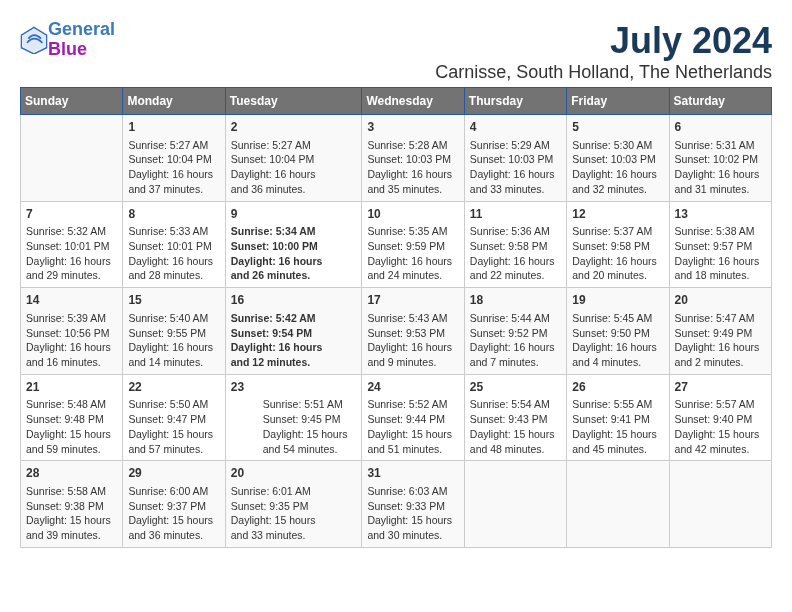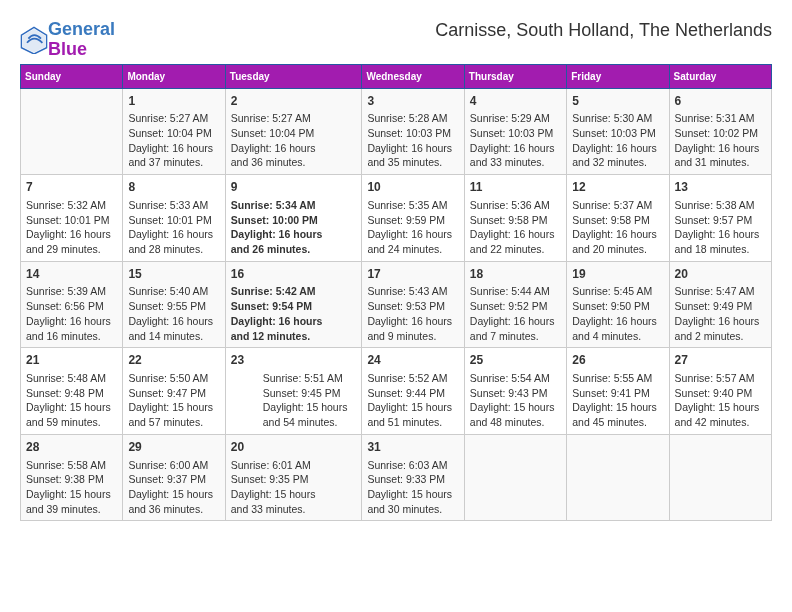--- a/index.html
+++ b/index.html
@@ -44,25 +44,25 @@
     .location-subtitle {
       font-size: 18px;
       color: #333;
     }
     table {
       width: 100%;
       border-collapse: collapse;
       font-size: 11px;
     }
     thead tr th {
-      background: #a21caf;
+      background: #737373;
       color: #fff;
       padding: 6px 4px;
       text-align: left;
-      font-size: 10px;
+      font-size: 12px;
       font-weight: bold;
       border: 1px solid #2558a0;
     }
     tbody tr td {
       border: 1px solid #ccc;
       vertical-align: top;
       padding: 4px 5px;
       min-height: 80px;
       height: 85px;
       color: #333;
@@ -96,20 +96,21 @@
       <path d="M12,18 Q20,8 30,18" fill="none" stroke="#2f6bbf" stroke-width="2.5"></path>
       <path d="M10,24 Q20,12 32,24" fill="none" stroke="#2f6bbf" stroke-width="2.5"></path>
     </svg>
     <div>
       <div class="logo-text">
         <span>General</span><br><span style="color:#a21caf">Blue</span>
       </div>
     </div>
   </div>
   <div class="title-block">
+    <div class="month-title">July 2024</div>
     <div class="location-subtitle">Carnisse, South Holland, The Netherlands</div>
   </div>
 </div>
 
 <table>
   <thead>
     <tr>
     <th>Sunday</th>
         <th>Monday</th>
         <th>Tuesday</th>
@@ -213,21 +214,21 @@
           <div class="day-info" style="white-space: pre-line;">Sunrise: 5:38 AM
 Sunset: 9:57 PM
 Daylight: 16 hours
 and 18 minutes.</div>
         </td>
       </tr>
       <tr>
         <td>
           <span class="day-number">14</span>
           <div class="day-info" style="white-space: pre-line;">Sunrise: 5:39 AM
-Sunset: 6:56 PM
+Sunset: 10:56 PM
 Daylight: 16 hours
 and 16 minutes.</div>
         </td>
         <td>
           <span class="day-number">15</span>
           <div class="day-info" style="white-space: pre-line;">Sunrise: 5:40 AM
 Sunset: 9:55 PM
 Daylight: 16 hours
 and 14 minutes.</div>
         </td>

